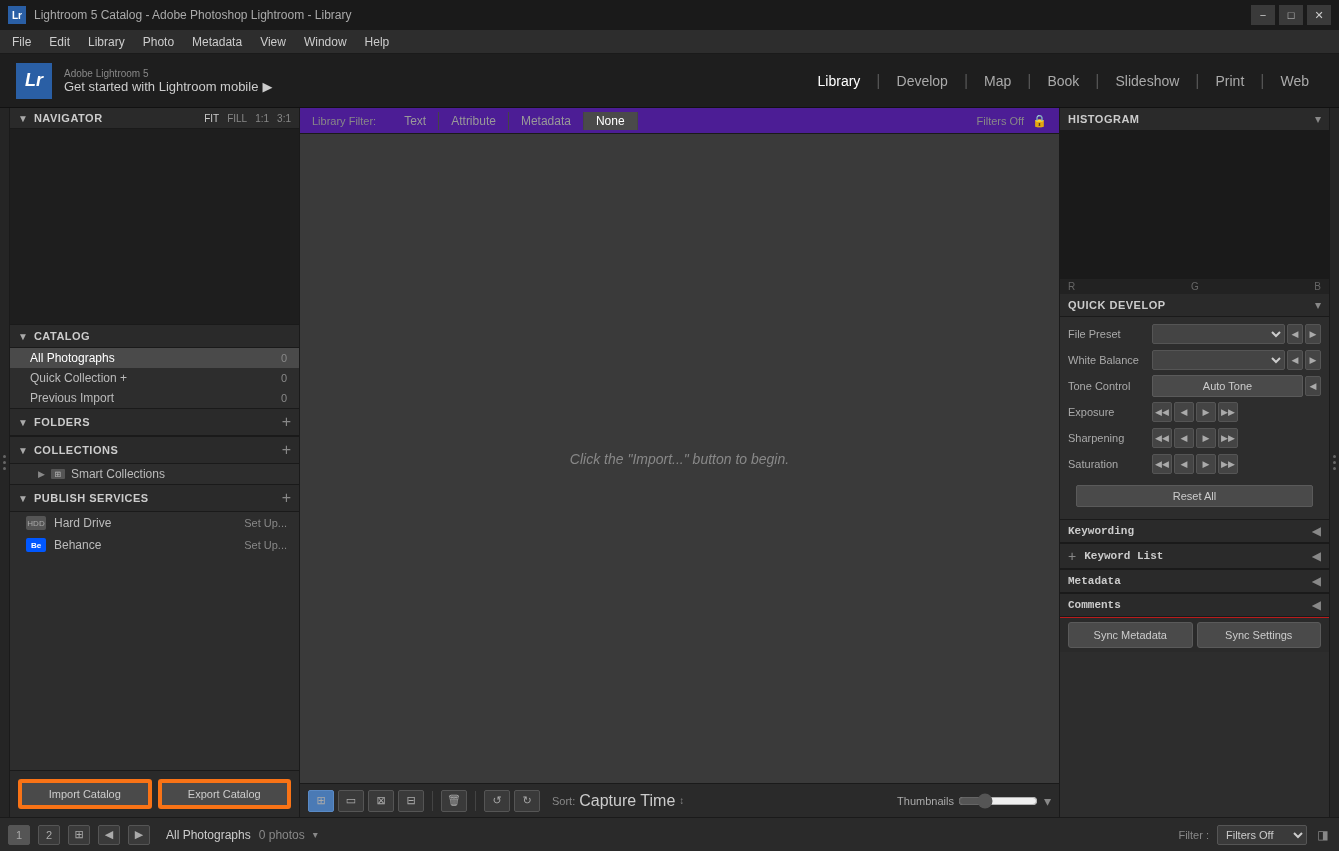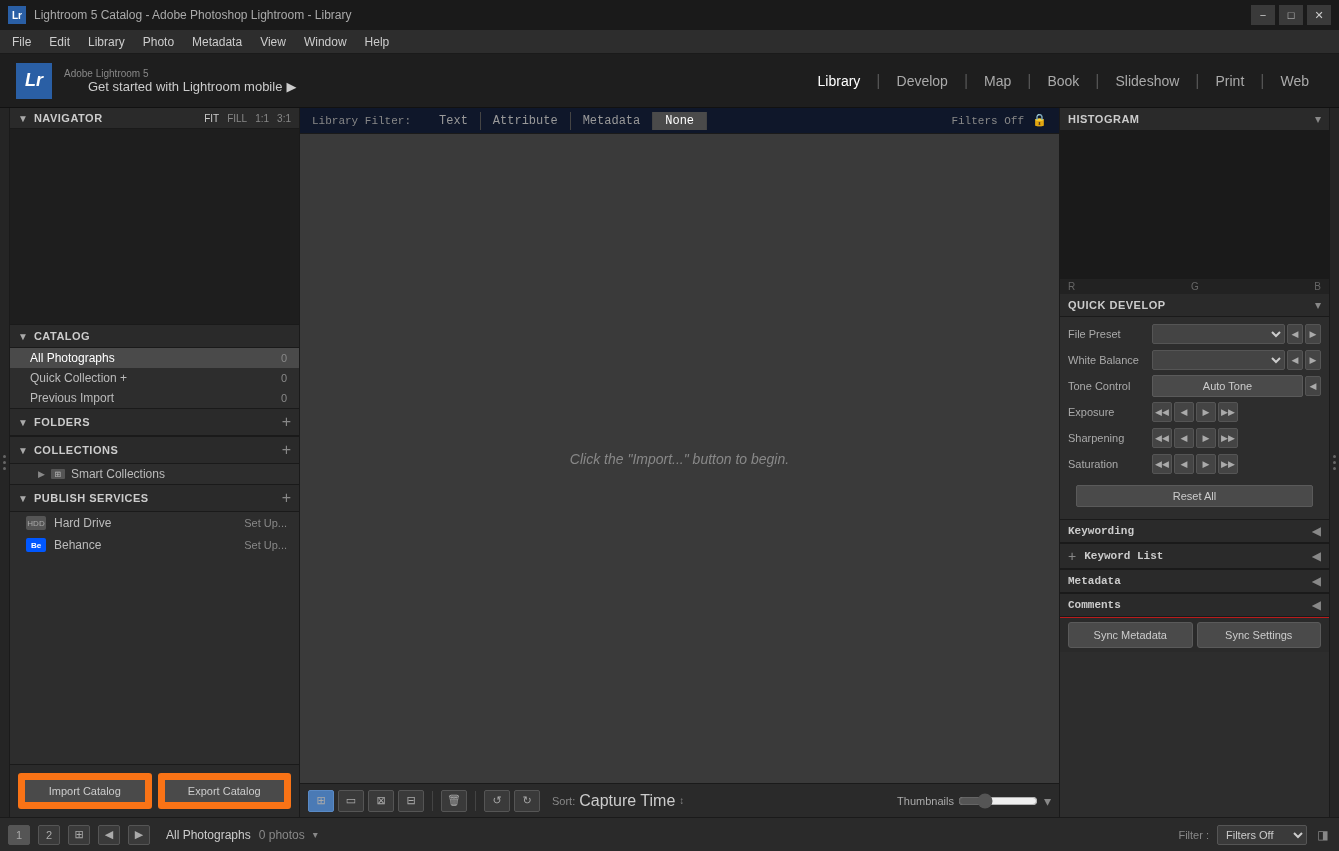--- a/index.html
+++ b/index.html
@@ -112,21 +112,20 @@
     #header-brand-name {
       font-size: 10px;
       color: #888;
     }
     #header-mobile-link {
       font-size: 13px;
       color: #ccc;
       display: flex;
       align-items: center;
       gap: 4px;
-      margin-left: 24px;
     }
     #module-nav {
       display: flex;
       align-items: center;
       gap: 2px;
     }
     .module-btn {
       padding: 6px 14px;
       color: #aaa;
       font-size: 14px;
@@ -305,46 +304,45 @@
       display: flex;
       gap: 6px;
       background: #2a2a2a;
       border-top: 1px solid #1a1a1a;
       margin-top: auto;
     }
     .catalog-btn {
       flex: 1;
       padding: 5px 4px;
       background: #4a4a4a;
-      border: 7px solid #f97316;
+      border: 4px solid #f97316;
       color: #ccc;
       font-size: 11px;
       cursor: pointer;
       text-align: center;
       border-radius: 3px;
     }
 
     
     #center-panel {
       flex: 1;
       display: flex;
       flex-direction: column;
       background: #3a3a3a;
     }
 
     
     #filter-bar {
       height: 26px;
-      background: #0f172a;
+      background: #4c1d95;
       display: flex;
       align-items: center;
       padding: 0 12px;
       border-bottom: 1px solid #1a1a1a;
       gap: 0;
-      font-family: Liberation Mono, monospace;
     }
     #filter-label {
       font-size: 11px;
       color: #888;
       margin-right: 16px;
     }
     .filter-tab {
       padding: 2px 12px;
       font-size: 12px;
       color: #999;

